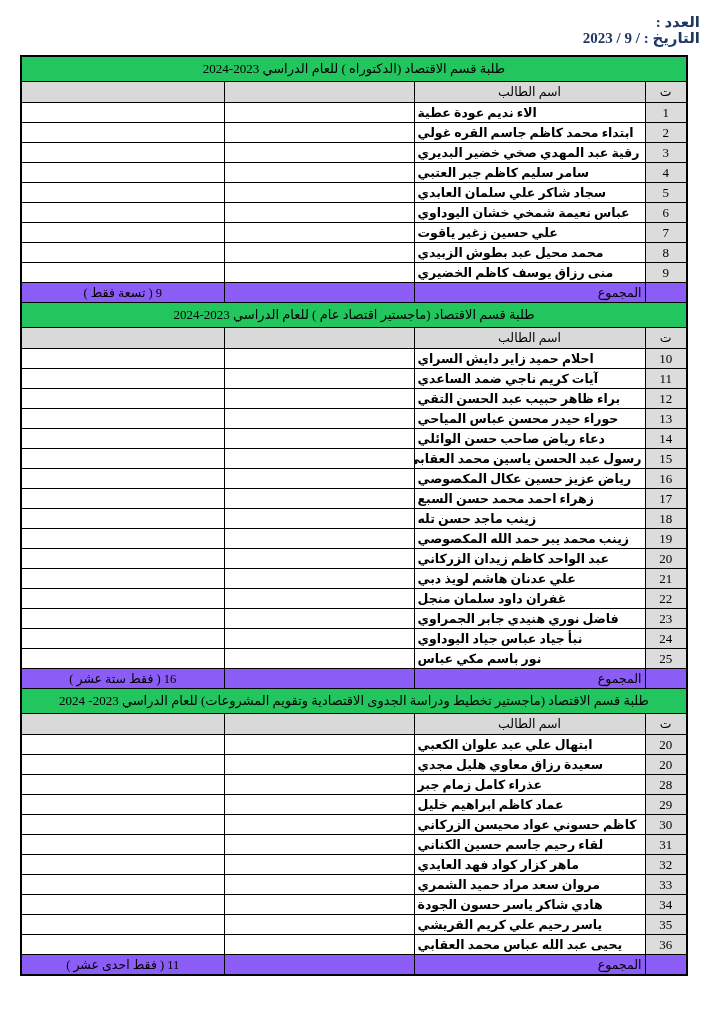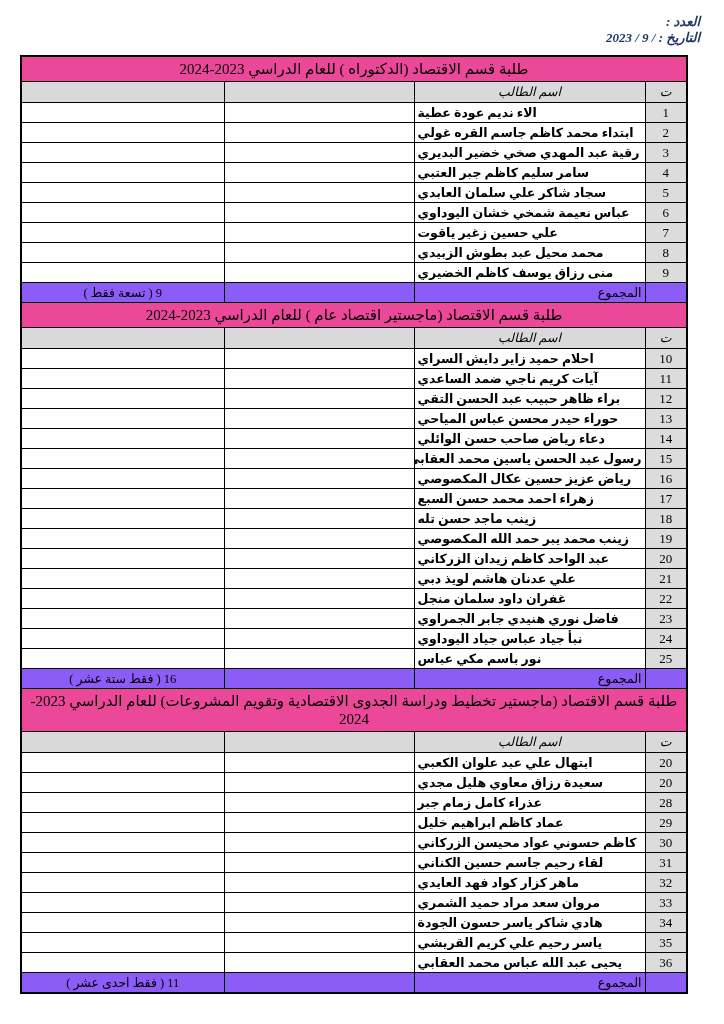--- a/index.html
+++ b/index.html
@@ -2,40 +2,40 @@
 <html dir="rtl" lang="ar"><head>
 <meta charset="utf-8">
 <style>
   html,body{margin:0;padding:0;}
   body{
     width:724px;height:1024px;background:#ffffff;overflow:hidden;
     font-family:"DejaVu Sans",sans-serif;
     direction:rtl;
   }
   .doc-header{padding:14px 24px 0 0;color:#1f3864;font-weight:bold;}
-  .hdr-line{font-size:13px;line-height:16px;
-    font-family:"Liberation Serif","DejaVu Sans",sans-serif;font-style:italic;}
+  .hdr-line{font-size:15px;line-height:16px;
+    font-family:"Liberation Serif","DejaVu Sans",sans-serif;}
   .hdr-line + .hdr-line{}
 
   table.students{
     width:666px;margin:9px 36px 0 22px;
     border-collapse:collapse;border:2px solid #000;
     table-layout:fixed;
   }
   table.students td{
     border:1px solid #000;
     padding:0 3px;
     font-family:"Liberation Serif","DejaVu Sans",sans-serif;
     color:#000;overflow:hidden;white-space:nowrap;
   }
   tr.row-title td{
-    background:#ec4899;text-align:center;font-size:15px;
+    background:#22c55e;text-align:center;font-size:13px;
     padding:3px 6px;line-height:18px;white-space:normal;
   }
-  tr.row-head td{background:#d9d9d9;height:20px;font-size:12.5px;text-align:center;font-style:italic;}
+  tr.row-head td{background:#d9d9d9;height:20px;font-size:12.5px;text-align:center;}
   tr.row-data td{height:19px;}
   td.c-num{background:#dcdcdc;text-align:center;font-size:13px;}
   td.c-name{font-weight:bold;font-size:12.5px;text-align:left;}
   tr.row-total td{background:#8b5cf6;height:19px;font-size:12.5px;}
   td.c-total-label{text-align:right;}
   td.c-total-value{text-align:center;}
 </style>
 </head>
 <body>
 

